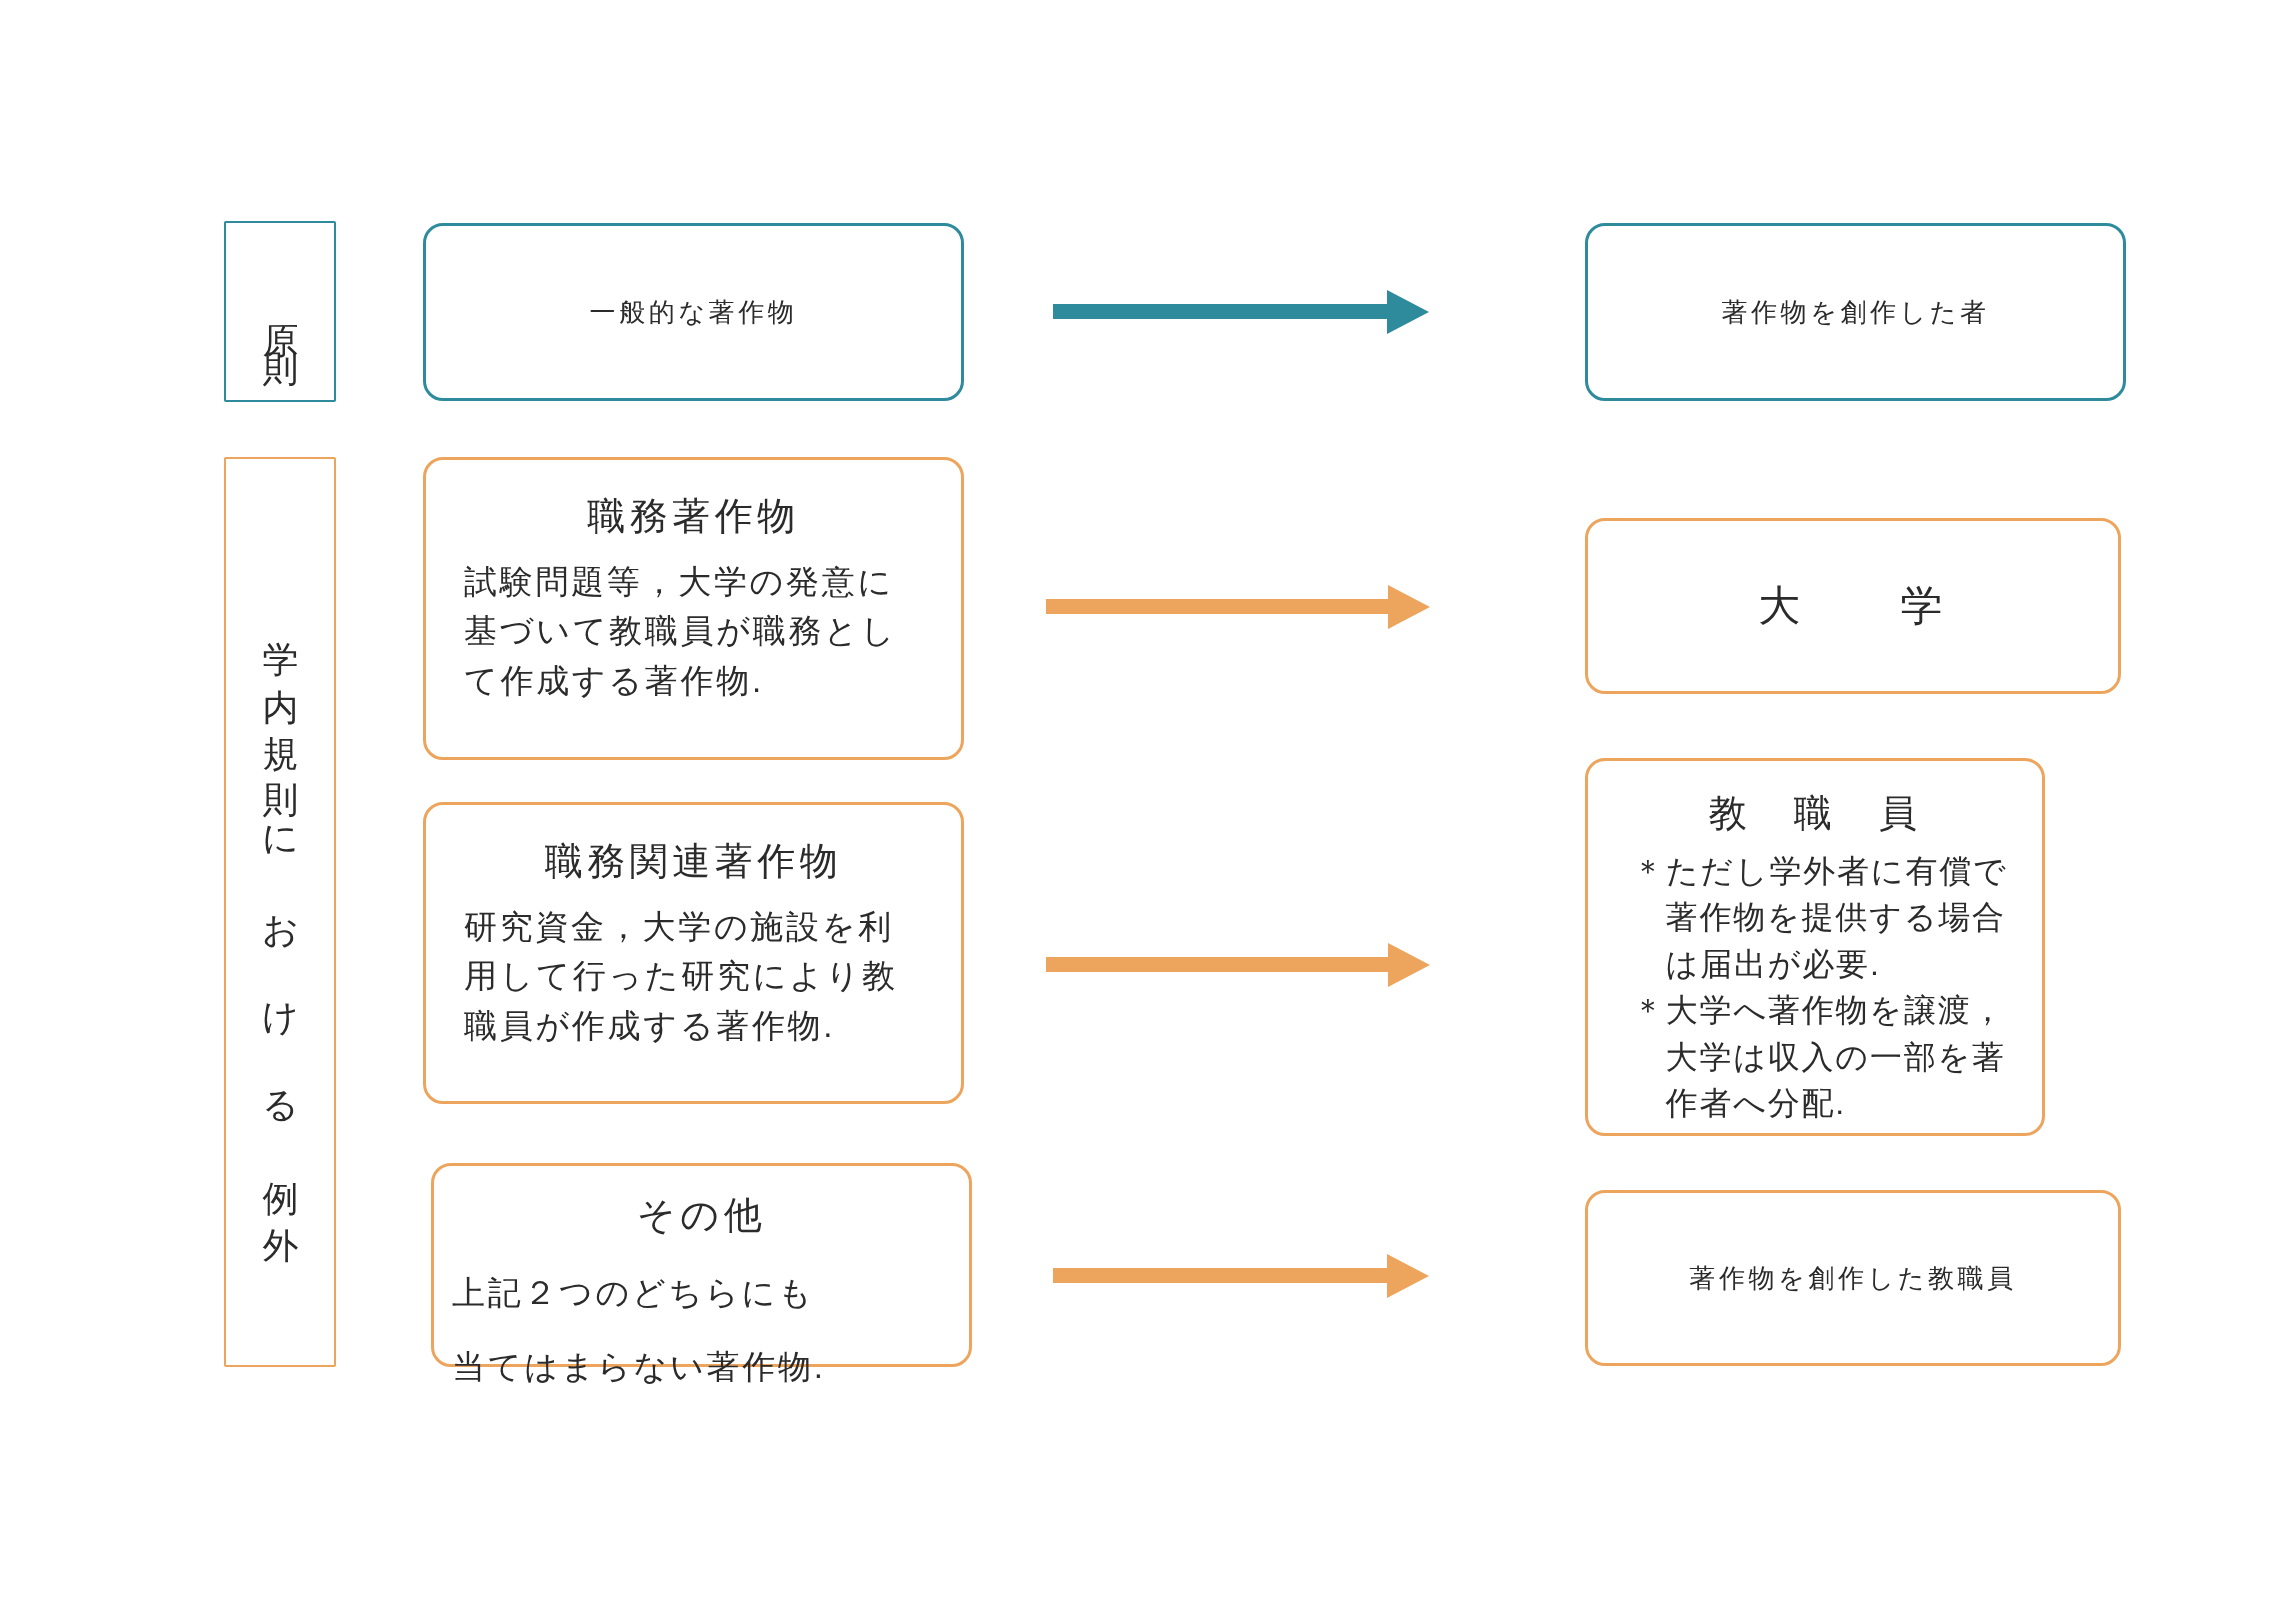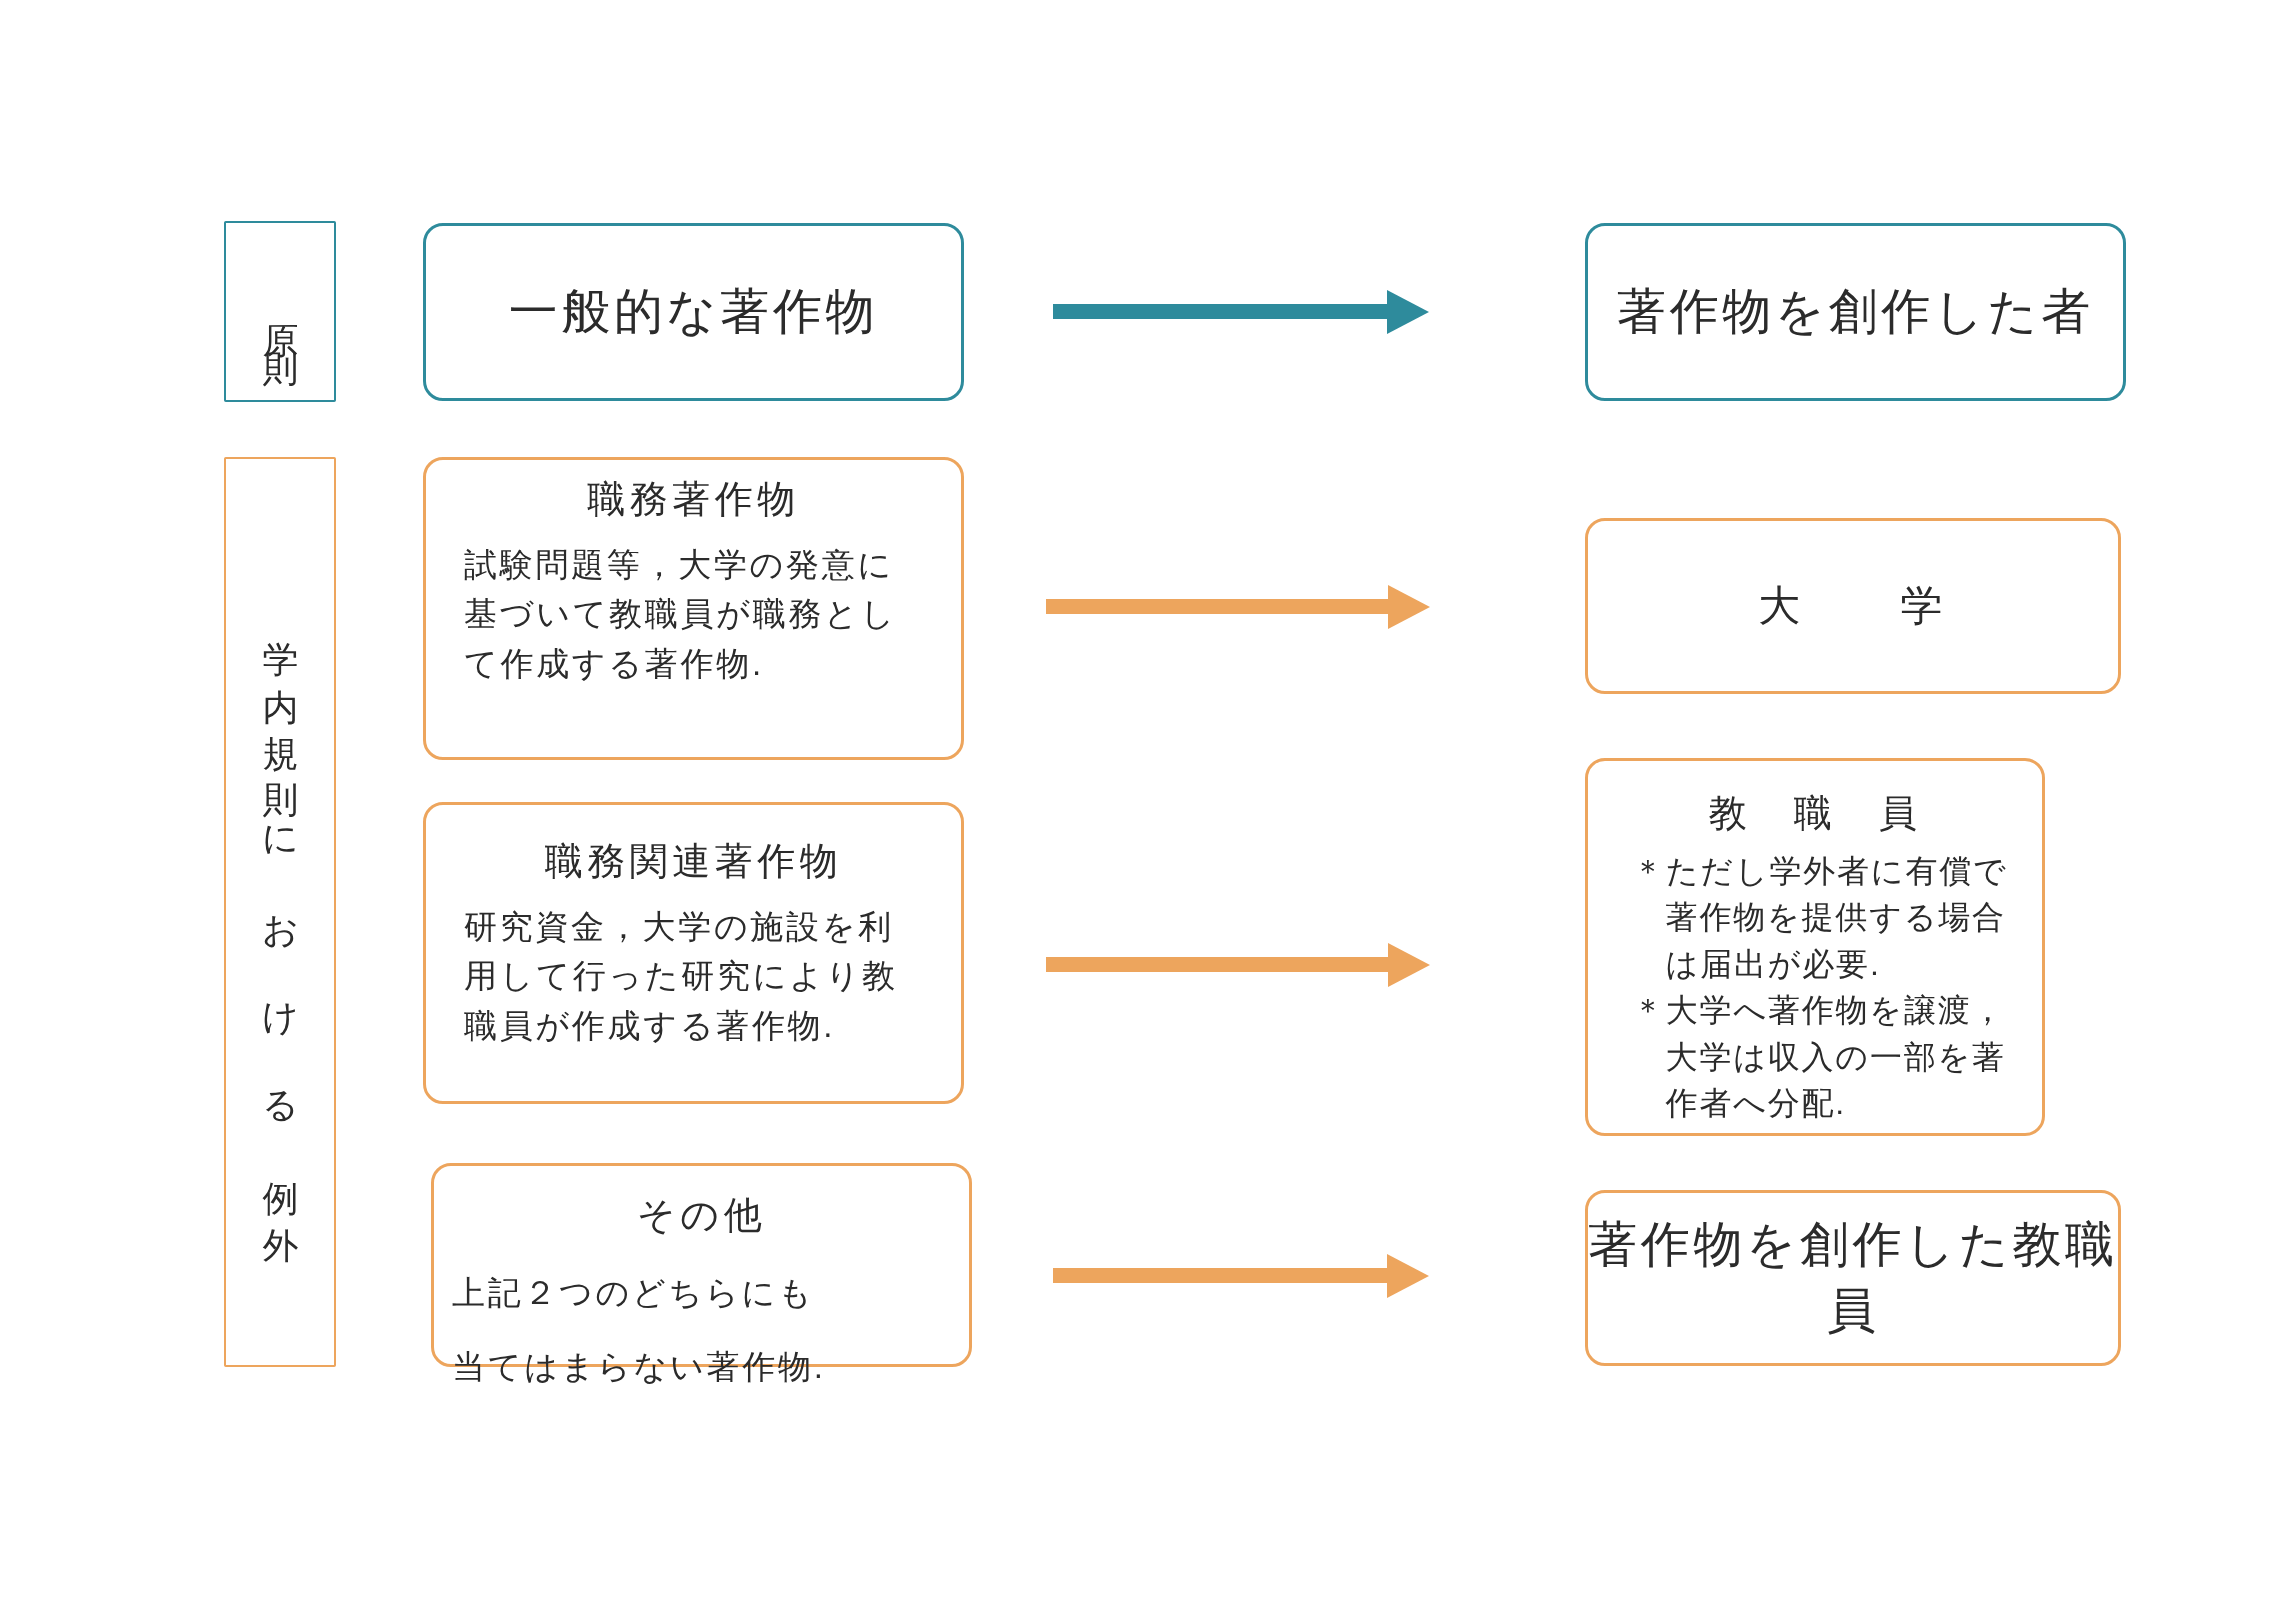--- a/index.html
+++ b/index.html
@@ -25,21 +25,21 @@
     border: 2.7px solid var(--c); border-radius: 1.8px;
     display: flex; align-items: center; justify-content: center;
   }
   .vtext {
     writing-mode: vertical-rl; text-orientation: upright;
     font-size: 36px; color: #2b2b2b; text-align: center; height: 100%;
   }
   .vtext.short { letter-spacing: 27px; padding-top: 23.5px; }
   .vtext.long  { letter-spacing: 47px; padding-top: 36px; }
 
-  .single-line { font-size: 49px; letter-spacing: 3.6px; }
+  .single-line { font-size: 26px; letter-spacing: 3.6px; }
 
   .box-title { font-size: 38px; letter-spacing: 4.5px; margin-bottom: 14.5px; }
   .box-desc  {
     font-size: 33px; letter-spacing: 2.7px; line-height: 1.5;
     text-align: left; width: 100%; padding: 0 38px;
   }
   .box-desc.centered { text-align: left; padding: 0 18px; }
 
   .wide-title { font-size: 42px; letter-spacing: 5.4px; }
 
@@ -77,21 +77,21 @@
   </div>
 
   <div class="box teal" style="left:1585px; top:223px; width:541px; height:178px;">
     <span class="single-line">著作物を創作した者</span>
   </div>
 
   <div class="label-rect orange" style="left:224px; top:457px; width:112px; height:910px;">
     <span class="vtext long">学内規則における例外</span>
   </div>
 
-  <div class="box orange" style="left:423px; top:457px; width:541px; height:303px; justify-content:flex-start; padding-top:14px;">
+  <div class="box orange" style="left:423px; top:457px; width:541px; height:303px; justify-content:flex-start; padding-top:31px;">
     <div class="box-title">職務著作物</div>
     <div class="box-desc">試験問題等，大学の発意に基づいて教職員が職務として作成する著作物.</div>
   </div>
 
   <div class="arrow orange" style="left:1046px; top:583px; width:384px;">
     <div class="shaft"></div>
     <div class="head"></div>
   </div>
 
   <div class="box orange" style="left:1585px; top:518px; width:536px; height:176px;">

